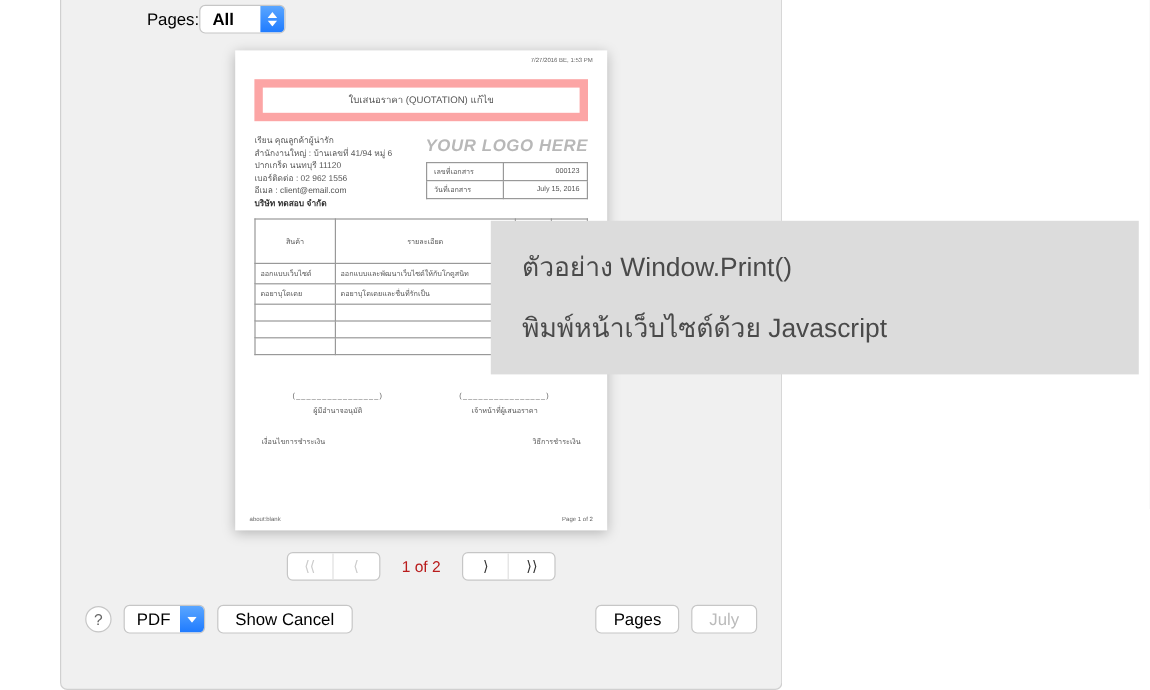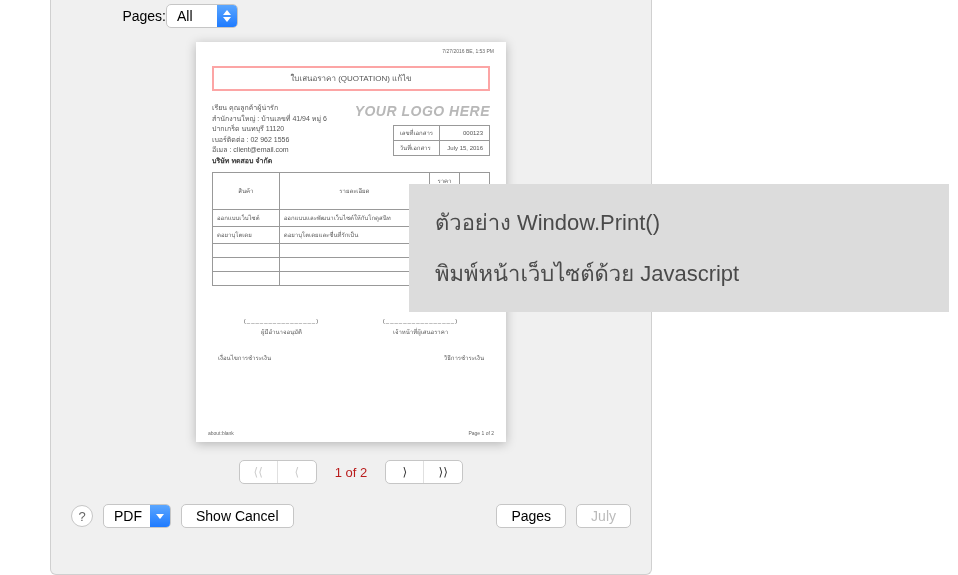--- a/index.html
+++ b/index.html
@@ -40,20 +40,21 @@
       border-radius: 5px;
       height: 24px;
       overflow: hidden;
     }
     .select-value {
       padding: 3px 10px 3px 10px;
       font-size: 14px;
       min-width: 50px;
       display: flex;
       align-items: center;
+      font-weight: bold;
     }
     .select-arrows {
       width: 20px;
       background: linear-gradient(#5aa6ff, #1f7bff);
       display: flex;
       flex-direction: column;
       justify-content: center;
       align-items: center;
       gap: 2px;
     }
@@ -70,36 +71,36 @@
       background: #fff;
       box-shadow: 0 2px 10px rgba(0,0,0,0.25);
       padding: 14px 16px;
       position: relative;
       font-family: "Helvetica Neue", Arial, sans-serif;
     }
     .doc-timestamp { position: absolute; top: 6px; right: 12px; font-size: 5px; color: #666; }
     .doc-footer-l { position: absolute; bottom: 6px; left: 12px; font-size: 5px; color: #666; }
     .doc-footer-r { position: absolute; bottom: 6px; right: 12px; font-size: 5px; color: #666; }
     .doc-title-box {
-      border: 2px solid #fca5a5;
+      border: 7px solid #fca5a5;
       text-align: center;
       font-size: 8px;
       padding: 4px 0;
       margin: 10px 0 12px;
       color: #555;
     }
     .doc-top {
       display: flex;
       justify-content: space-between;
       margin-bottom: 6px;
     }
     .doc-addr { font-size: 7px; color: #555; line-height: 1.5; }
     .doc-addr .bold { font-weight: bold; color: #333; }
     .doc-logo { font-size: 14px; font-style: italic; font-weight: 800; color: #b8b8b8; letter-spacing: 0.5px; }
-    .doc-right { display: flex; flex-direction: column; align-items: flex-end; gap: 6px; }
+    .doc-right { display: flex; flex-direction: column; gap: 6px; }
     .mini-table {
       border-collapse: collapse;
       font-size: 6px;
       color: #555;
     }
     .mini-table td {
       border: 1px solid #999;
       padding: 2px 6px;
     }
     .mini-table td:last-child { text-align: right; min-width: 50px; }

